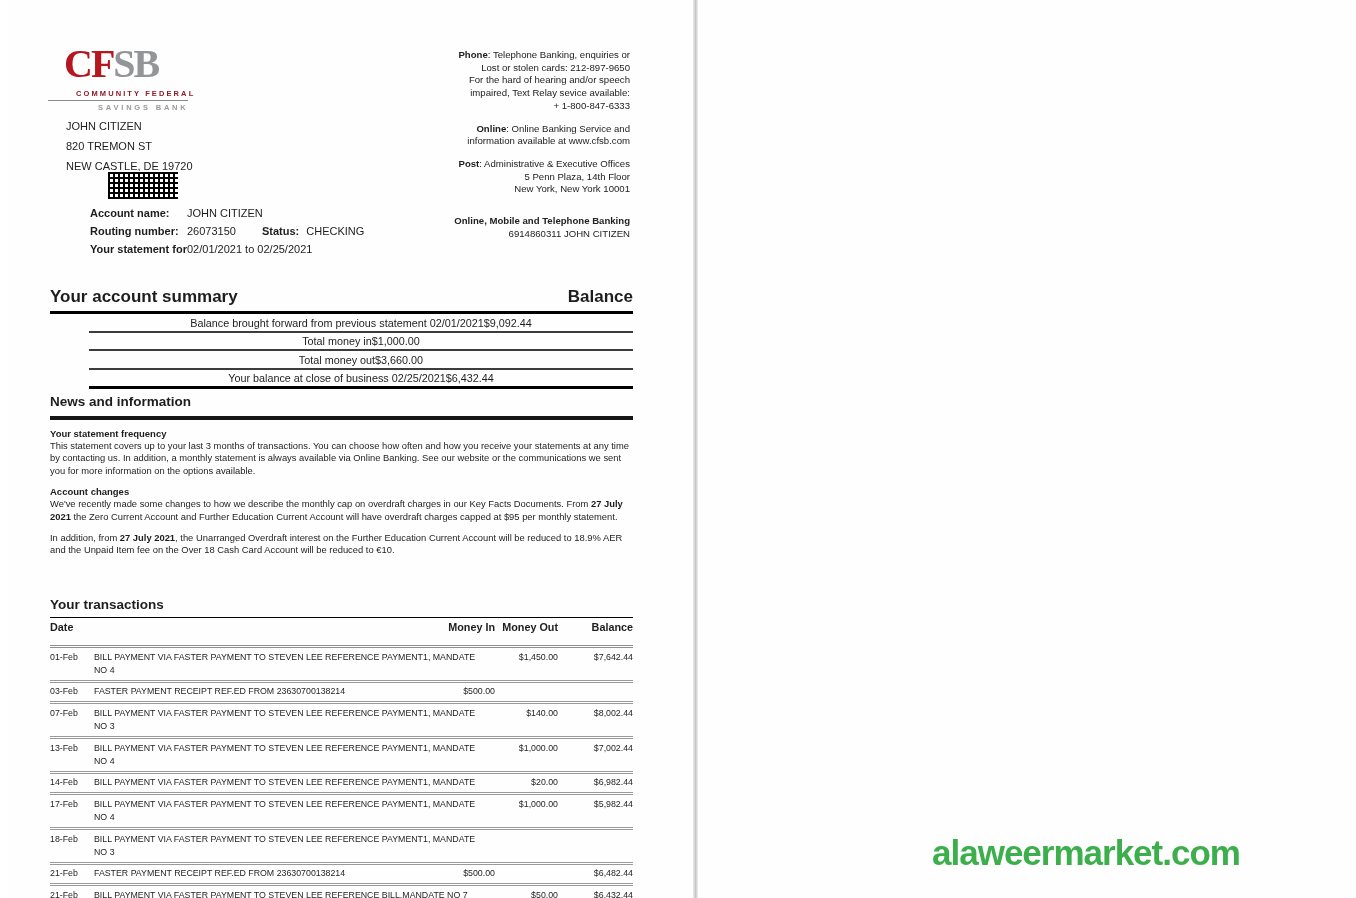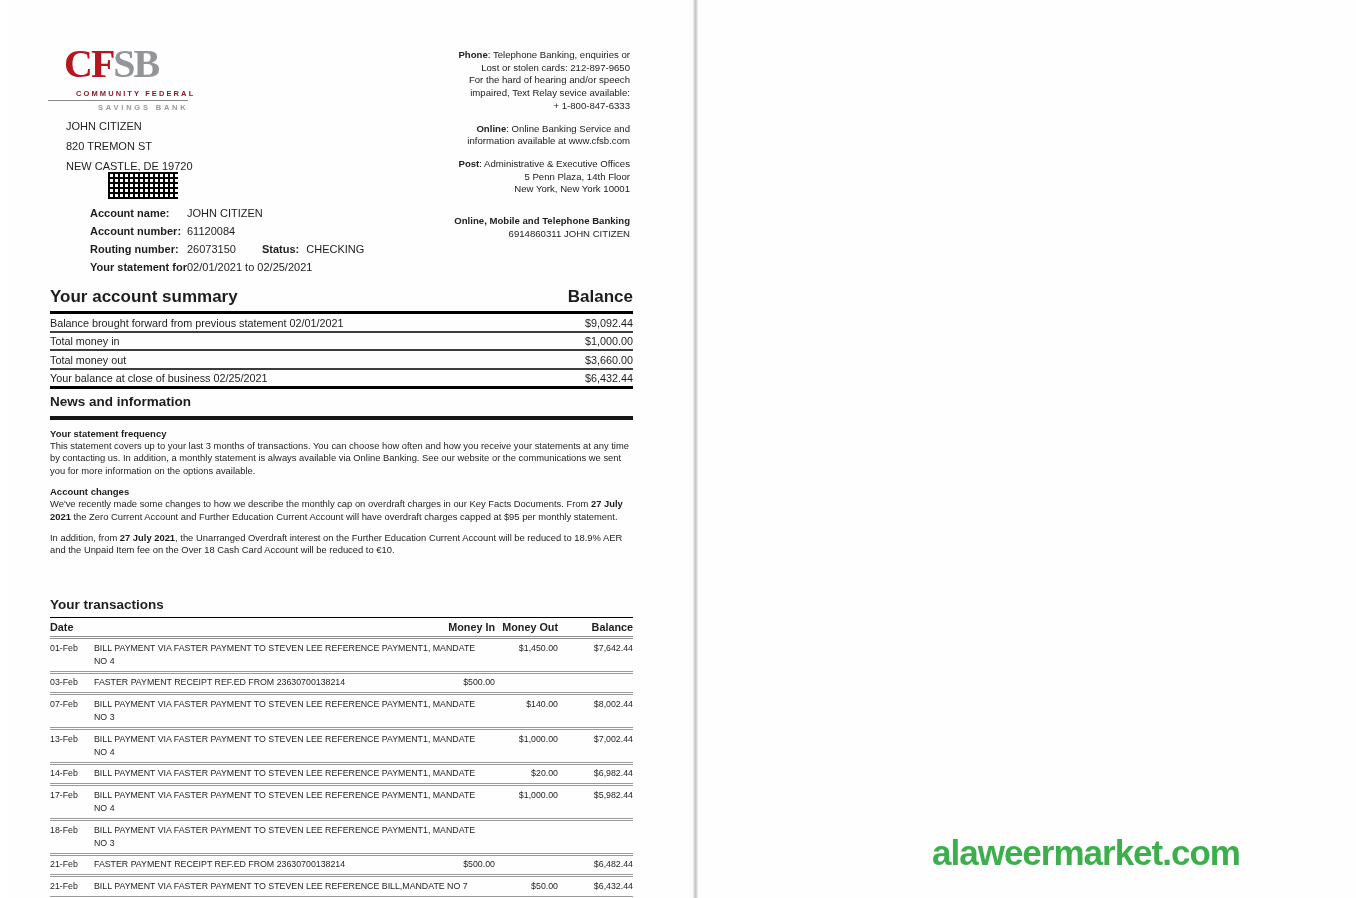--- a/index.html
+++ b/index.html
@@ -39,35 +39,35 @@
   
   .contact{position:absolute;left:350px;top:49px;width:272px;text-align:right;
        font-size:9.6px;line-height:12.7px;color:#222;}
   .contact-block{margin-bottom:10px;}
   .contact-block:last-child{margin-top:19px;}
 
   
   .summary{position:absolute;left:42px;top:287px;width:583px;font-size:10.8px;}
   .summary-head{display:flex;justify-content:space-between;font-weight:bold;
        font-size:17px;padding-bottom:4px;border-bottom:3px solid #000;}
-  .sum-row{display:flex;justify-content:space-between;padding:2.5px 0 2px;
-       border-bottom:2px solid #3c3c3c;}
+  .sum-row{display:flex;justify-content:center;padding:2.5px 0 2px;
+       border-bottom:2px solid #3c3c3c;margin-left:39px;}
   .sum-row:last-child{border-bottom:3px solid #000;}
 
   
   .news{position:absolute;left:42px;top:394px;width:583px;}
   .news-title{font-size:13.5px;font-weight:bold;}
   .news-bar{height:4px;background:#161616;margin:7px 0 5px;}
   .news-h{font-size:9.5px;font-weight:bold;margin:8px 0 1px;}
   .news-p{font-size:9.4px;line-height:12.4px;margin:0 0 9px;}
 
   
   .txn{position:absolute;left:42px;top:597px;width:583px;}
   .txn-title{font-size:13.5px;font-weight:bold;padding-bottom:5px;border-bottom:1.5px solid #000;}
-  .txn-head{display:grid;font-weight:bold;font-size:10.8px;padding:3px 0 3px;
+  .txn-head{display:grid;font-weight:bold;font-size:10.8px;padding:3px 0 12px;
        border-bottom:3px double #8f8f8f;}
   .txn .txn-head,.txn .txn-row{grid-template-columns:44px 302px 99px 63px 75px;}
   .txn-row{display:grid;font-size:8.8px;line-height:13.4px;padding:2.5px 0;
        border-bottom:3px double #9a9a9a;align-items:start;}
   .c-desc .t-line{white-space:nowrap;}
   .cnum{text-align:right;}
 
   .watermark{position:absolute;left:932px;top:833px;font-size:35px;font-weight:bold;
        letter-spacing:-1px;color:#3caf4c;white-space:nowrap;}
 </style>
@@ -113,24 +113,20 @@
       <div class="contact-block">
         <div class="t-line"><b>Online, Mobile and Telephone Banking</b></div>
         <div class="t-line">6914860311 JOHN CITIZEN</div>
       </div>
     </div>
 
   <div class="acct">
       <div class="af-row">
         <span class="af-label">Account name:</span>
         <span class="af-value">JOHN CITIZEN</span>
-      </div>
-      <div class="af-row">
-        <span class="af-label">Account number:</span>
-        <span class="af-value">61120084</span>
       </div>
       <div class="af-row">
         <span class="af-label">Routing number:</span>
         <span class="af-value">26073150</span>
         <span class="af-l2">Status:</span>
         <span class="af-value2">CHECKING</span>
       </div>
       <div class="af-row">
         <span class="af-label">Your statement for</span>
         <span class="af-value">02/01/2021 to 02/25/2021</span>

